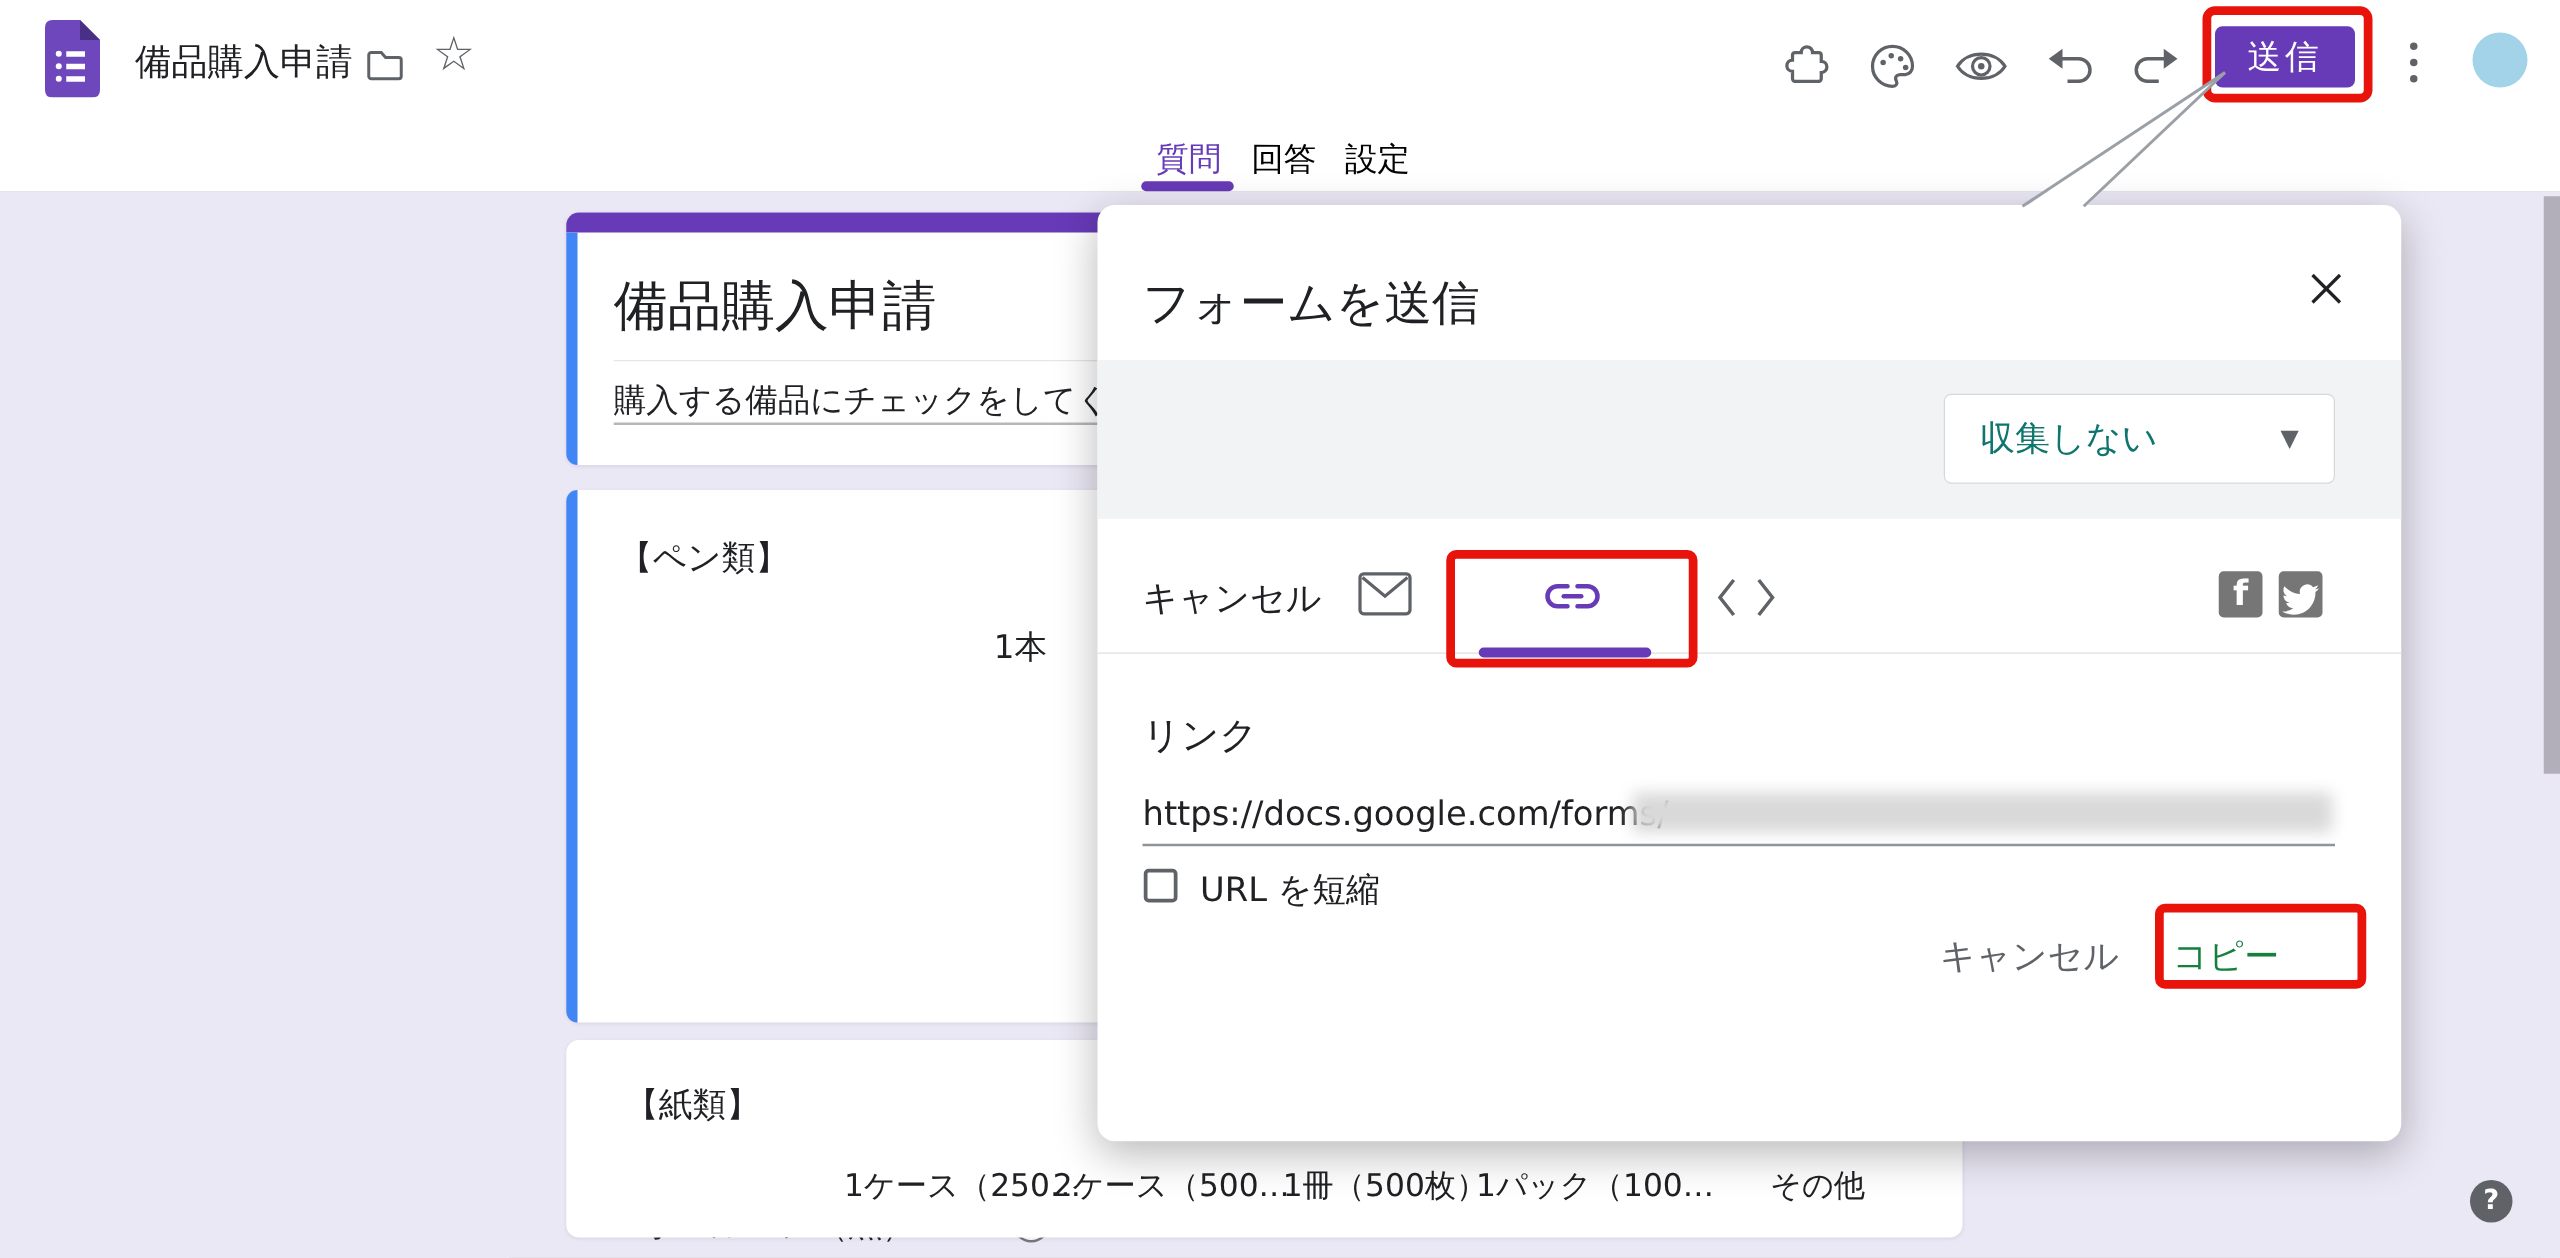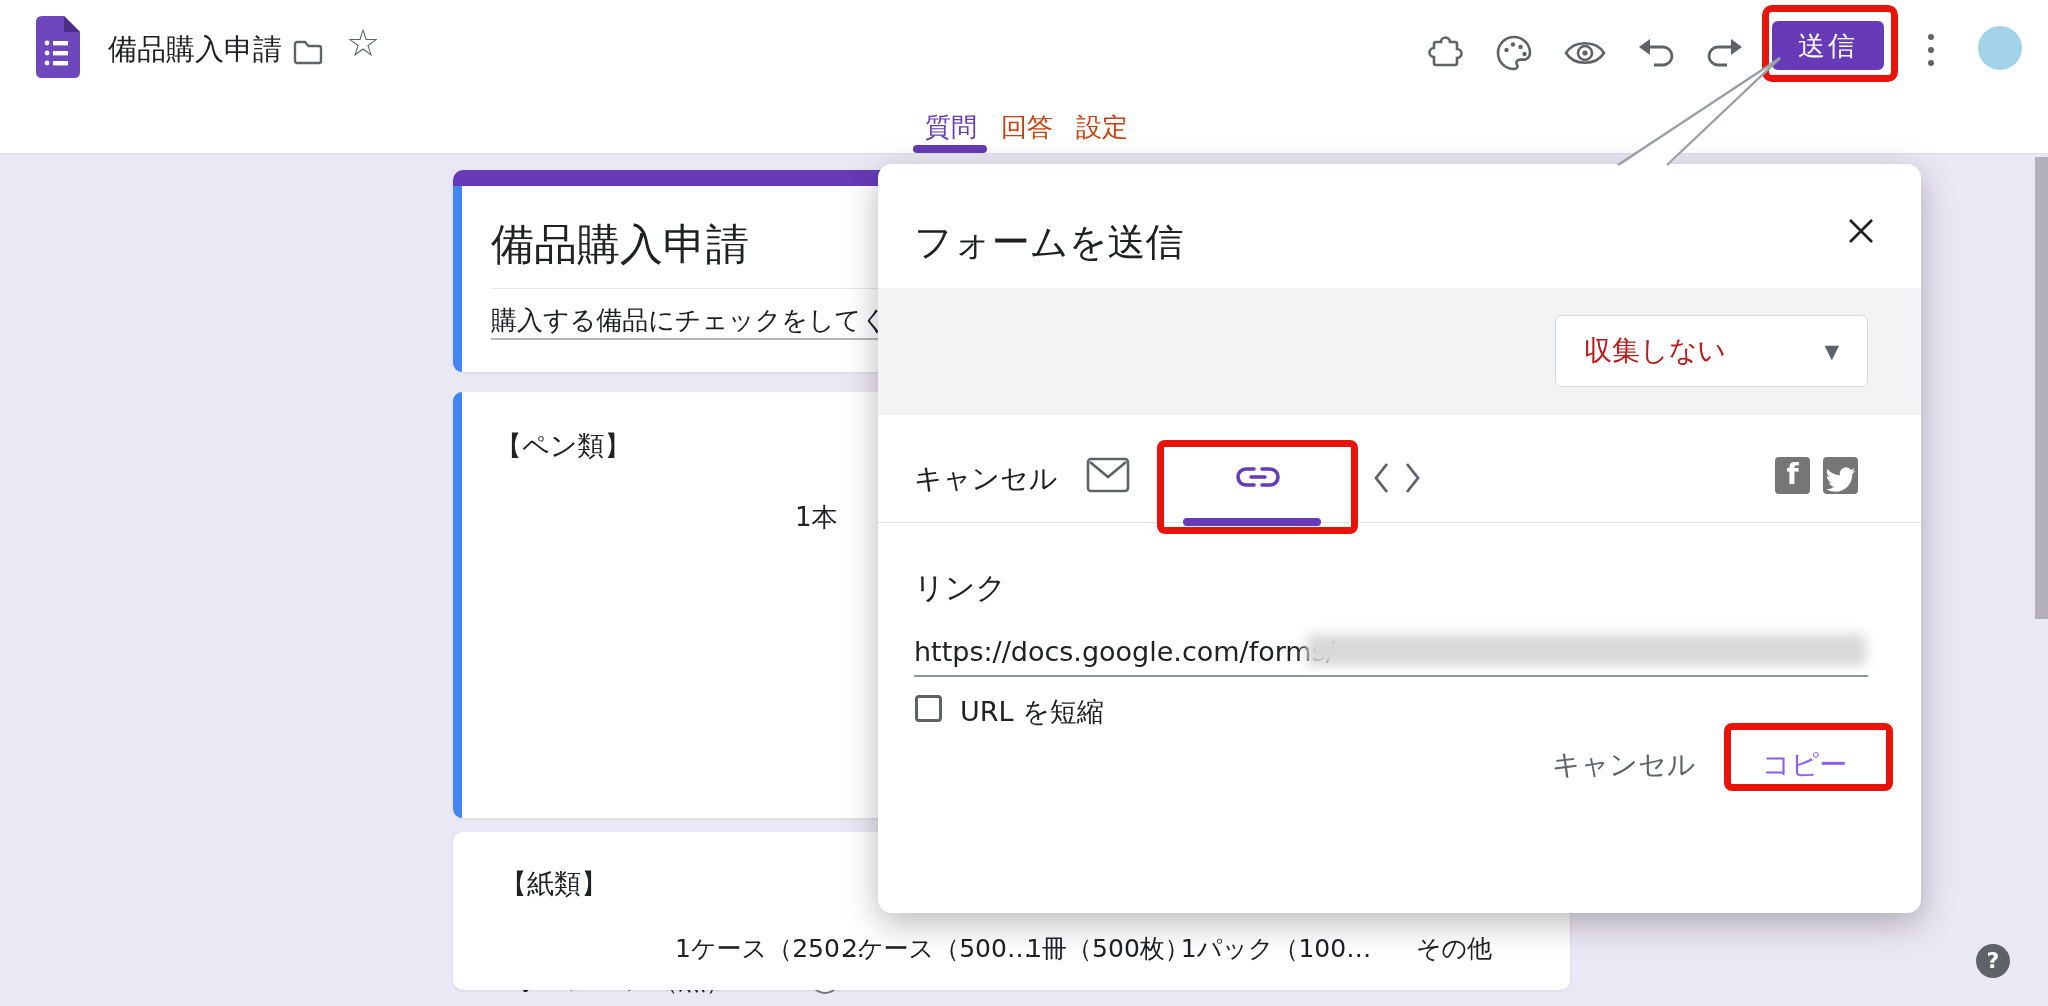--- a/index.html
+++ b/index.html
@@ -13,21 +13,21 @@
   }
   .abs { position:absolute; }
 
   
   .topbar { left:0; top:0; width:2048px; height:154px; background:#ffffff; border-bottom:1px solid #dfdce8; z-index:2; }
   .forms-logo { left:34px; top:16px; width:46px; height:62px; }
   .doc-title { left:108px; top:30px; font-size:29px; }
   .folder-ic { left:292px; top:37px; }
   .star-ic { left:346px; top:24px; font-size:38px; color:#5f6368; line-height:1; }
   .tb-ic { top:33px; width:40px; height:40px; }
-  .tab { top:110px; font-size:26px; color:#c2410c; }
+  .tab { top:110px; font-size:26px; color:#000000; }
   .tab.active { color:#673ab7; }
   .tab-underline { left:913px; top:145px; width:74px; height:8px; background:#673ab7; border-radius:4px; }
   .send-redbox { left:1762px; top:5px; width:136px; height:77px; border:7px solid #e8140c; border-radius:10px; z-index:12; }
   .send-btn { left:1772px; top:21px; width:112px; height:49px; background:#673ab7; border-radius:6px;
               color:#fff; font-size:27px; text-align:center; line-height:49px; letter-spacing:3px; z-index:12; }
   .kebab { left:1926px; top:30px; width:10px; height:46px; }
   .kebab i { display:block; width:6px; height:6px; border-radius:50%; background:#5f6368; margin:4px auto 7px; }
   .avatar { left:1978px; top:26px; width:44px; height:44px; border-radius:50%; background:#a3d3e8; }
 
   
@@ -51,39 +51,39 @@
   .card3 { left:453px; top:832px; width:1117px; height:158px;text-align:center; }
   .paper-hdr { top:100px; font-size:25px; transform:translateX(-50%); white-space:nowrap; }
 
   
   .dialog { left:878px; top:164px; width:1043px; height:749px; background:#fff; border-radius:14px;
             box-shadow:0 10px 34px rgba(0,0,0,.28); z-index:10; }
   .dlg-title { left:36px; top:53px; font-size:38px; }
   .gray-band { left:0; top:124px; width:1043px; height:127px; background:#f1f3f4; }
   .email-label { left:36px; top:164px; font-size:28px; }
   .dropdown { left:677px; top:151px; width:313px; height:72px; background:#fff; border:1px solid #d6d9dc; border-radius:6px; }
-  .dropdown .val { position:absolute; left:28px; top:0; line-height:70px; font-size:28px; color:#b91c1c; }
+  .dropdown .val { position:absolute; left:28px; top:0; line-height:70px; font-size:28px; color:#0f766e; }
   .dropdown .caret { position:absolute; right:28px; top:0; line-height:70px; font-size:19px; color:#5f6368; }
   .method-label { left:36px; top:296px; font-size:28px; }
   .dlg-div { left:0; top:358px; width:1043px; height:1px; background:#e0e0e0; }
   .link-underline { left:305px; top:354px; width:138px; height:8px; background:#673ab7; border-radius:4px; z-index:4; }
   .redbox { border:7px solid #e8140c; border-radius:8px; z-index:5; }
   .rb-link { left:279px; top:276px; width:201px; height:94px; }
   .social { width:35px; height:37px; background:#767676; border-radius:4px; color:#fff; text-align:center; }
   .fb { left:897px; top:293px; font-size:28px; font-weight:bold; line-height:36px; }
   .tw { left:945px; top:293px; }
   .link-label { left:36px; top:404px; font-size:30px; }
   .url-text { left:36px; top:472px; font-size:27px; }
   .url-blur { left:428px; top:470px; width:560px; height:32px; background:#d9d9d9; border-radius:4px; filter:blur(6px); }
   .url-underline { left:36px; top:511px; width:954px; height:2px; background:#8f949a; }
   .checkbox { left:37px; top:531px; width:27px; height:27px; border:3px solid #5f6368; border-radius:4px; background:#fff; }
   .shorten-label { left:82px; top:530px; font-size:27px; }
   .btn-text { top:582px; font-size:28px; cursor:pointer; }
   .cancel { left:674px; color:#5f6368; }
-  .copy { left:884px; color:#8b5cf6; }
+  .copy { left:860px; color:#15803d; }
   .rb-copy { left:846px; top:559px; width:169px; height:68px; }
 
   
   .callout { left:1595px; top:50px; z-index:11; }
   .scrollbar { left:2035px; top:157px; width:13px; height:462px; background:#b2afbb; z-index:3; }
   .help { left:1976px; top:944px; width:34px; height:34px; border-radius:50%; background:#5f6368;
           color:#fff; font-size:22px; font-weight:bold; text-align:center; line-height:34px; z-index:3; }
 </style>
 </head>
 <body>

